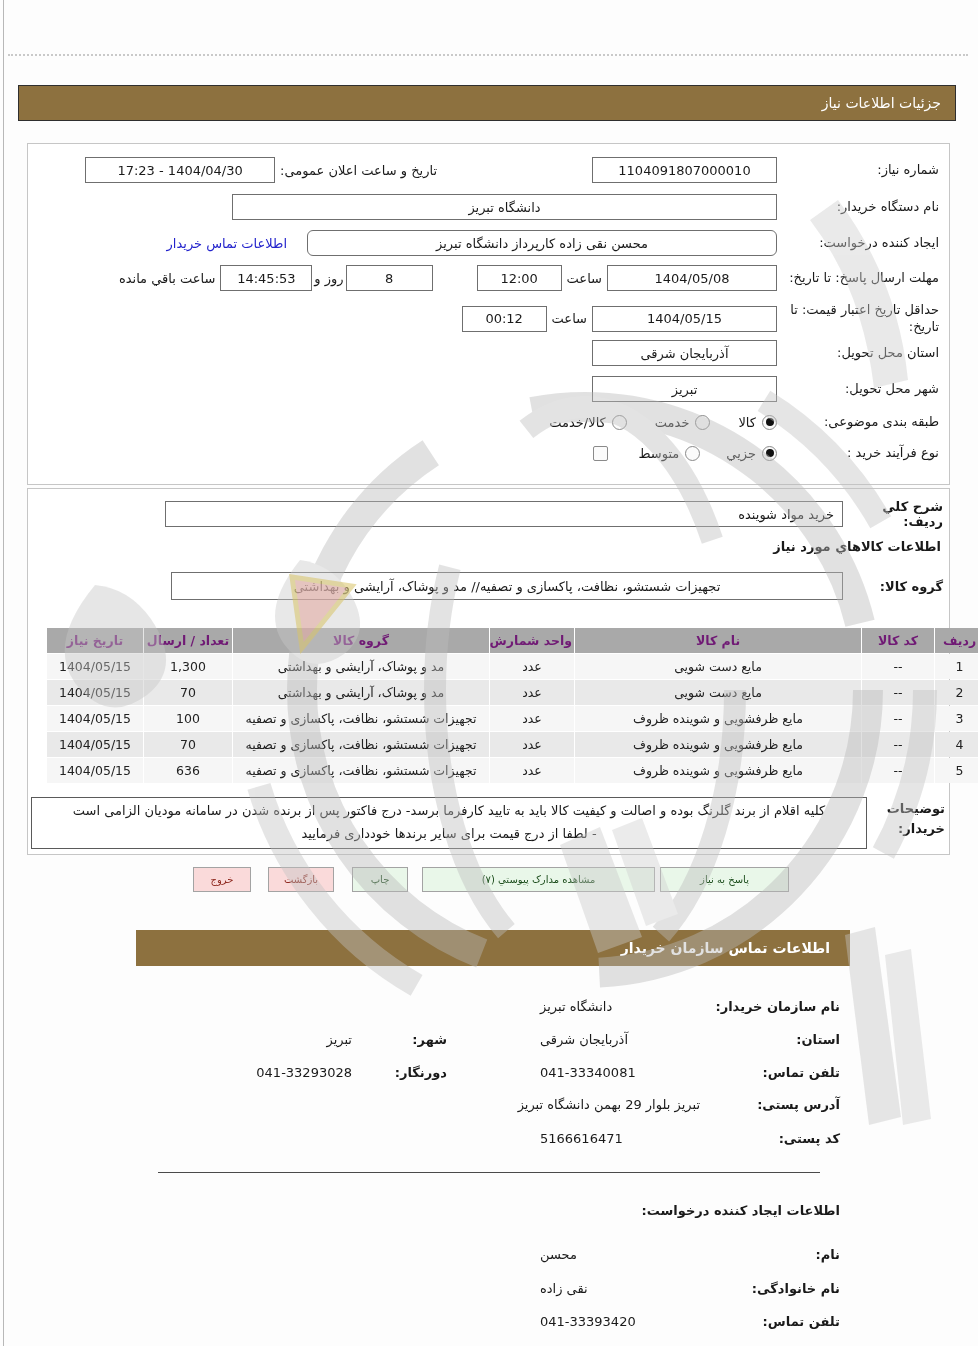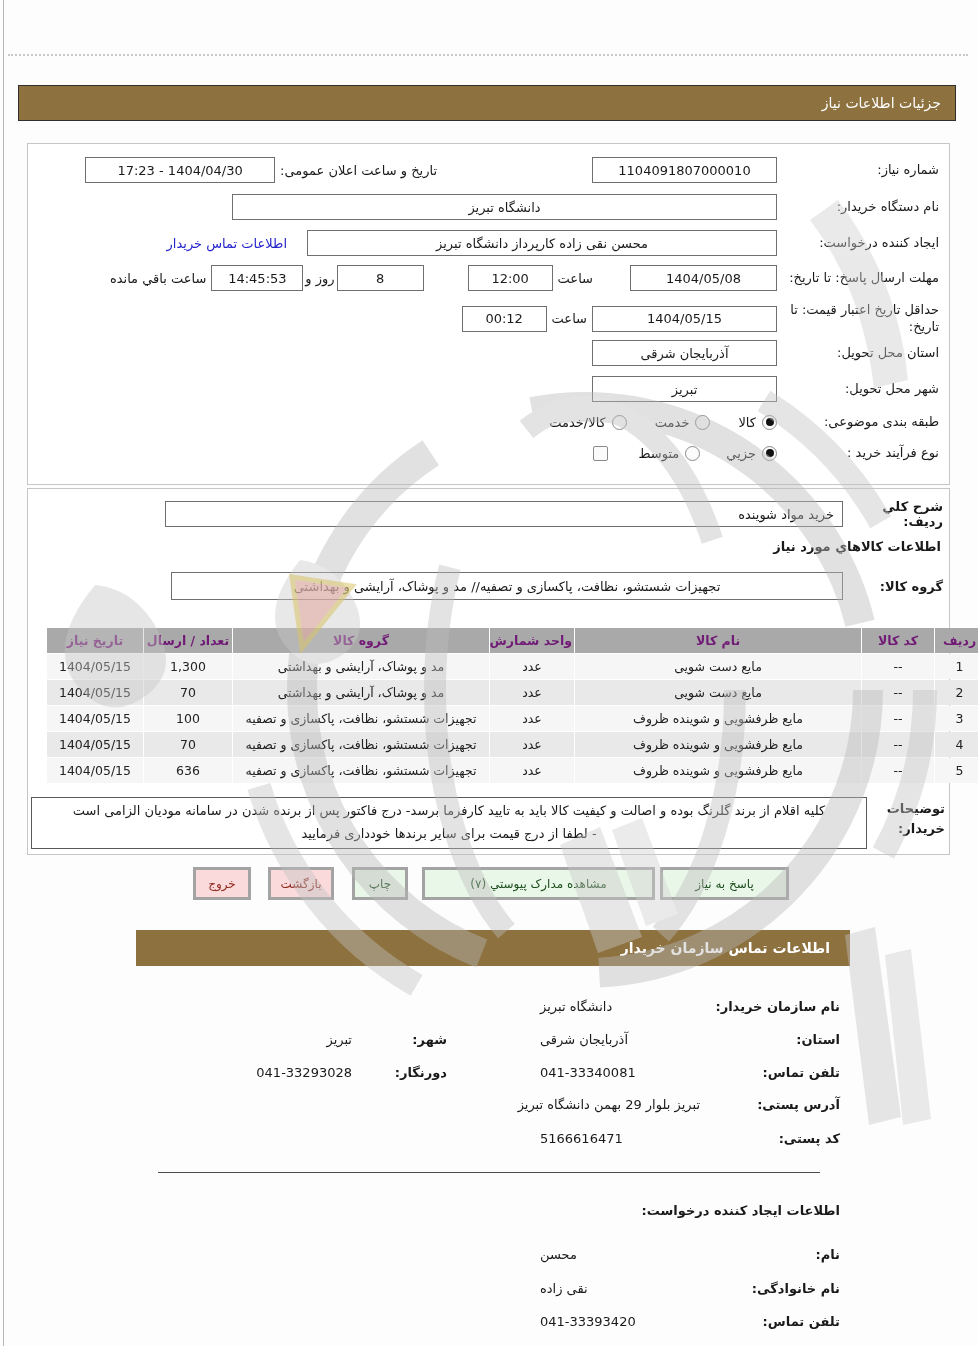--- a/index.html
+++ b/index.html
@@ -42,22 +42,22 @@
   .items-table td{height:25px;text-align:center;padding:0 3px;overflow:hidden;white-space:nowrap;color:#222;}
   .items-table tr.odd td{background:#f6f6f6;}
   .items-table tr.even td{background:#e9e9e9;}
   .c0{width:45px;} .c1{width:68px;} .c2{width:282px;} .c3{width:80px;} .c4{width:252px;} .c5{width:84px;} .c6{width:92px;}
 
   .remarks-box{border:1px solid #5a5a5a;width:836px;min-height:52px;box-sizing:border-box;
                display:flex;flex-direction:column;justify-content:center;text-align:center;
                line-height:1.75;white-space:pre-line;background:#fff;}
   .remarks-lbl{width:78px;font-weight:bold;text-align:right;line-height:1.5;padding-top:2px;}
 
-  .btn{position:absolute;top:867px;height:33px;border:3px solid #a3a3a3;display:flex;align-items:center;
-       justify-content:center;box-sizing:border-box;font-size:12px;cursor:pointer;white-space:nowrap;}
+  .btn{position:absolute;top:867px;height:25px;border:1px solid #a3a3a3;display:flex;align-items:center;
+       justify-content:center;box-sizing:border-box;font-size:10px;cursor:pointer;white-space:nowrap;}
   .btn.green{background:var(--btn-green,#e9f7e9);color:#1c4d1c;}
   .btn.pink{background:var(--btn-pink,#fadada);color:#8f2a20;}
 
   .irow{position:absolute;right:138px;display:flex;align-items:flex-start;line-height:1.4;}
   .ilabel{width:140px;font-weight:bold;}
   .ivalue{min-width:160px;text-align:left;}
   .ilabel2{font-weight:bold;margin-right:93px;width:95px;}
   .ivalue2{width:120px;}
   .iheading{position:absolute;right:138px;font-weight:bold;margin-left:16px;}
   .divider2{position:absolute;left:158px;top:1172px;width:662px;border-top:1px solid #4a4a4a;}
@@ -85,28 +85,28 @@
         <div class="inp" style="width:190px;">1404/04/30 - 17:23</div>
       </div>
 
       <div class="frow" style="top:50px;">
         <div class="flabel">نام دستگاه خریدار:</div>
         <div class="inp" style="width:545px;">دانشگاه تبریز</div>
       </div>
 
       <div class="frow" style="top:86px;">
         <div class="flabel">ایجاد کننده درخواست:</div>
-        <div class="inp" style="width:470px;">محسن نقی زاده کارپرداز دانشگاه تبریز</div>
+        <div class="inp" style="width:470px;border-radius:6px;">محسن نقی زاده کارپرداز دانشگاه تبریز</div>
         <div style="width:20px;"></div>
         <div class="link" style="color: rgb(35, 35, 204);">اطلاعات تماس خریدار</div>
       </div>
 
       <div class="frow" style="top:121px;">
         <div class="flabel">مهلت ارسال پاسخ: تا تاریخ:</div>
-        <div class="inp" style="width:147px;margin-left:32px;">1404/05/08</div>
+        <div class="inp" style="width:170px;">1404/05/08</div>
         <div class="small-lbl">ساعت</div>
         <div class="inp" style="width:85px;">12:00</div>
         <div style="width:44px;"></div>
         <div class="inp" style="width:87px;">8</div>
         <div class="small-lbl" style="margin:0 2px;">روز و</div>
         <div class="inp" style="width:92px;">14:45:53</div>
         <div class="small-lbl">ساعت باقي مانده</div>
       </div>
 
       <div class="frow" style="top:158px;">

